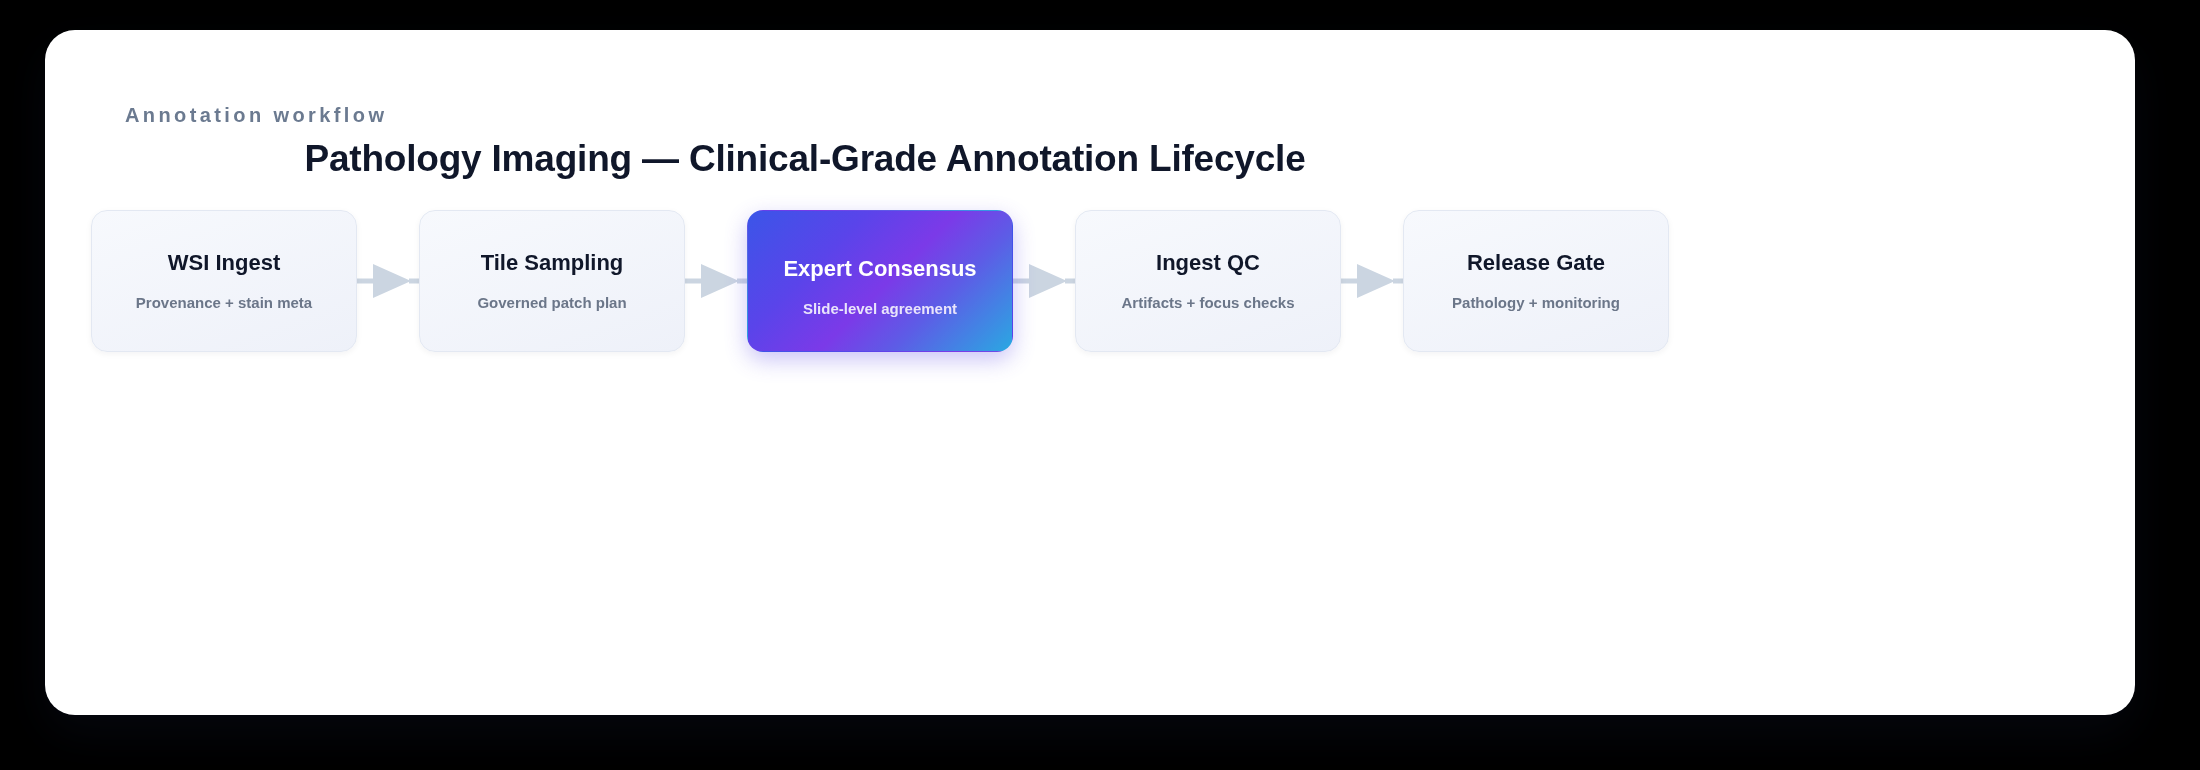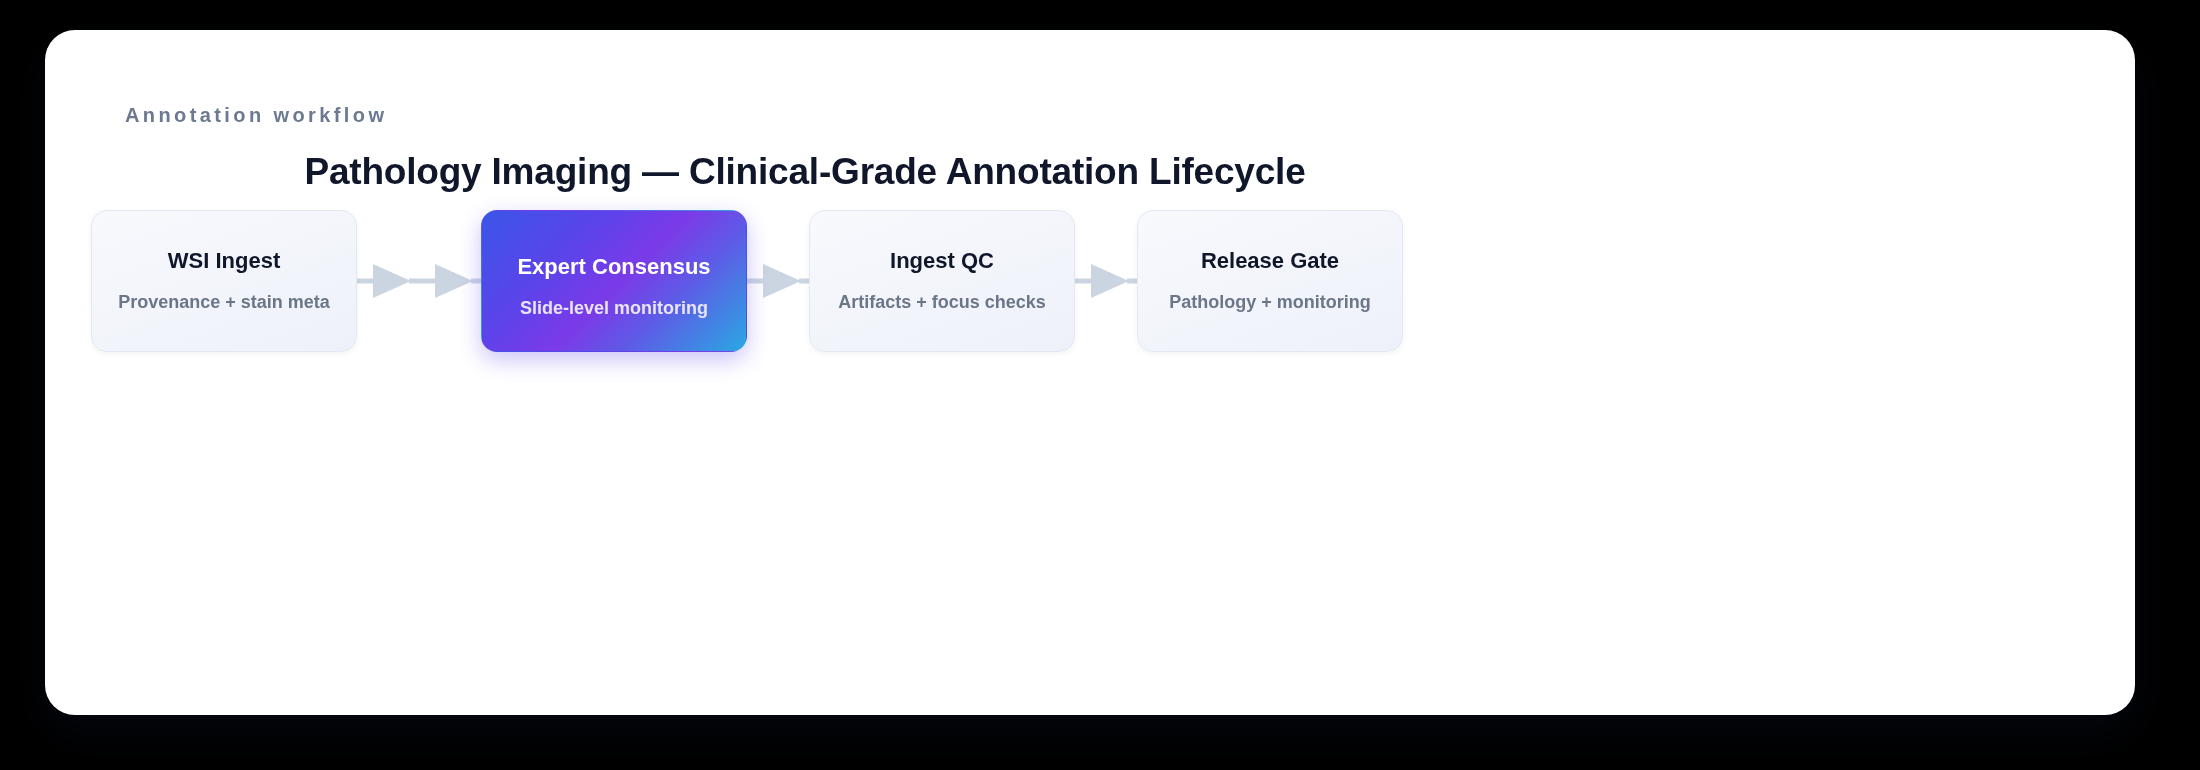--- a/index.html
+++ b/index.html
@@ -43,21 +43,21 @@
     font-size: 20px;
     font-weight: 700;
     letter-spacing: 3.4px;
     color: #6b7a90;
     white-space: nowrap;
   }
 
   #title {
     position: absolute;
     left: 0;
-    top: 121px;
+    top: 108px;
     width: 1520px;
     text-align: center;
     font-size: 37px;
     font-weight: 700;
     letter-spacing: -0.2px;
     color: #10172a;
     white-space: nowrap;
   }
 
   
@@ -107,21 +107,21 @@
     font-weight: 700;
     line-height: 1.1;
     color: #10172a;
     text-align: center;
     white-space: nowrap;
   }
   .node.active .node-title { color: #ffffff; margin-top: 12px; }
 
   .node-sub {
     margin-top: 20px;
-    font-size: 18px;
+    font-size: 15px;
     font-weight: 700;
     line-height: 1.1;
     color: #6b7689;
     text-align: center;
     white-space: nowrap;
   }
   .node.active .node-sub { color: #e9e4fb; }
 
   
   .connector {
@@ -153,32 +153,36 @@
         </div>
         <div class="connector">
           <span>
             <svg width="62" height="46" viewBox="0 0 62 46" xmlns="http://www.w3.org/2000/svg">
               <rect x="0" y="20.5" width="30" height="5" fill="#cbd5e1"></rect>
               <polygon points="16,6 54,23 16,40" fill="#cbd5e1"></polygon>
               <rect x="52" y="20.5" width="10" height="5" fill="#cbd5e1"></rect>
             </svg>
           </span>
         </div>
+        <div class="node idle">
+          <div class="node-title">Tile Sampling</div>
+          <div class="node-sub">Governed patch plan</div>
+        </div>
         <div class="connector">
           <span>
             <svg width="62" height="46" viewBox="0 0 62 46" xmlns="http://www.w3.org/2000/svg">
               <rect x="0" y="20.5" width="30" height="5" fill="#cbd5e1"></rect>
               <polygon points="16,6 54,23 16,40" fill="#cbd5e1"></polygon>
               <rect x="52" y="20.5" width="10" height="5" fill="#cbd5e1"></rect>
             </svg>
           </span>
         </div>
         <div class="node active">
           <div class="node-title">Expert Consensus</div>
-          <div class="node-sub">Slide-level monitoring</div>
+          <div class="node-sub">Slide-level agreement</div>
         </div>
         <div class="connector">
           <span>
             <svg width="62" height="46" viewBox="0 0 62 46" xmlns="http://www.w3.org/2000/svg">
               <rect x="0" y="20.5" width="30" height="5" fill="#cbd5e1"></rect>
               <polygon points="16,6 54,23 16,40" fill="#cbd5e1"></polygon>
               <rect x="52" y="20.5" width="10" height="5" fill="#cbd5e1"></rect>
             </svg>
           </span>
         </div>

